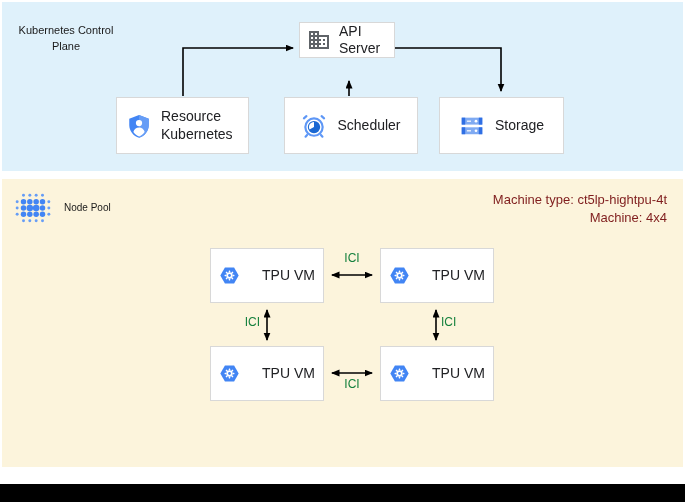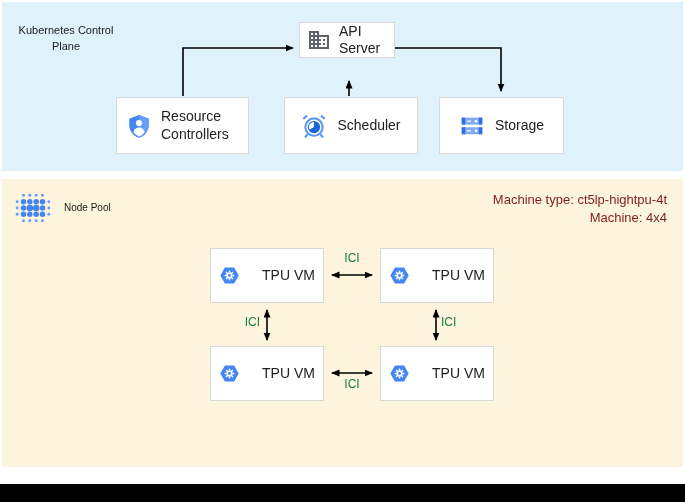--- a/index.html
+++ b/index.html
@@ -67,21 +67,21 @@
     <span class="lbl">API Server</span>
   </div>
 
   <div class="node n-rc">
     <svg class="icon" width="26" height="26" viewBox="0 0 24 24">
       <path d="M12 1.8 L21 5.2 V11 C21 16.7 17.1 21.3 12 22.8 C6.9 21.3 3 16.7 3 11 V5.2 Z" fill="#4285f4"></path>
       <path d="M12 1.8 L21 5.2 V11 C21 16.7 17.1 21.3 12 22.8 Z" fill="#669df6"></path>
       <circle cx="12" cy="9.3" r="2.9" fill="#fff"></circle>
       <path d="M6.8 17.6 C7.3 14.9 9.4 13.3 12 13.3 C14.6 13.3 16.7 14.9 17.2 17.6 C15.8 19.6 14 21 12 21.6 C10 21 8.2 19.6 6.8 17.6 Z" fill="#fff"></path>
     </svg>
-    <span class="lbl">Resource Controllers</span>
+    <span class="lbl">Resource Kubernetes</span>
   </div>
 
   <div class="node n-sched">
     <svg class="icon" width="26" height="26" viewBox="0 0 24 24">
       <g stroke="#5e97f6" stroke-width="2" fill="none" stroke-linecap="round">
         <path d="M5.0 2.9 L2.7 4.9"></path>
         <path d="M19.0 2.9 L21.3 4.9"></path>
         <path d="M5.6 20.3 L4.2 21.9"></path>
         <path d="M18.4 20.3 L19.8 21.9"></path>
       </g>

